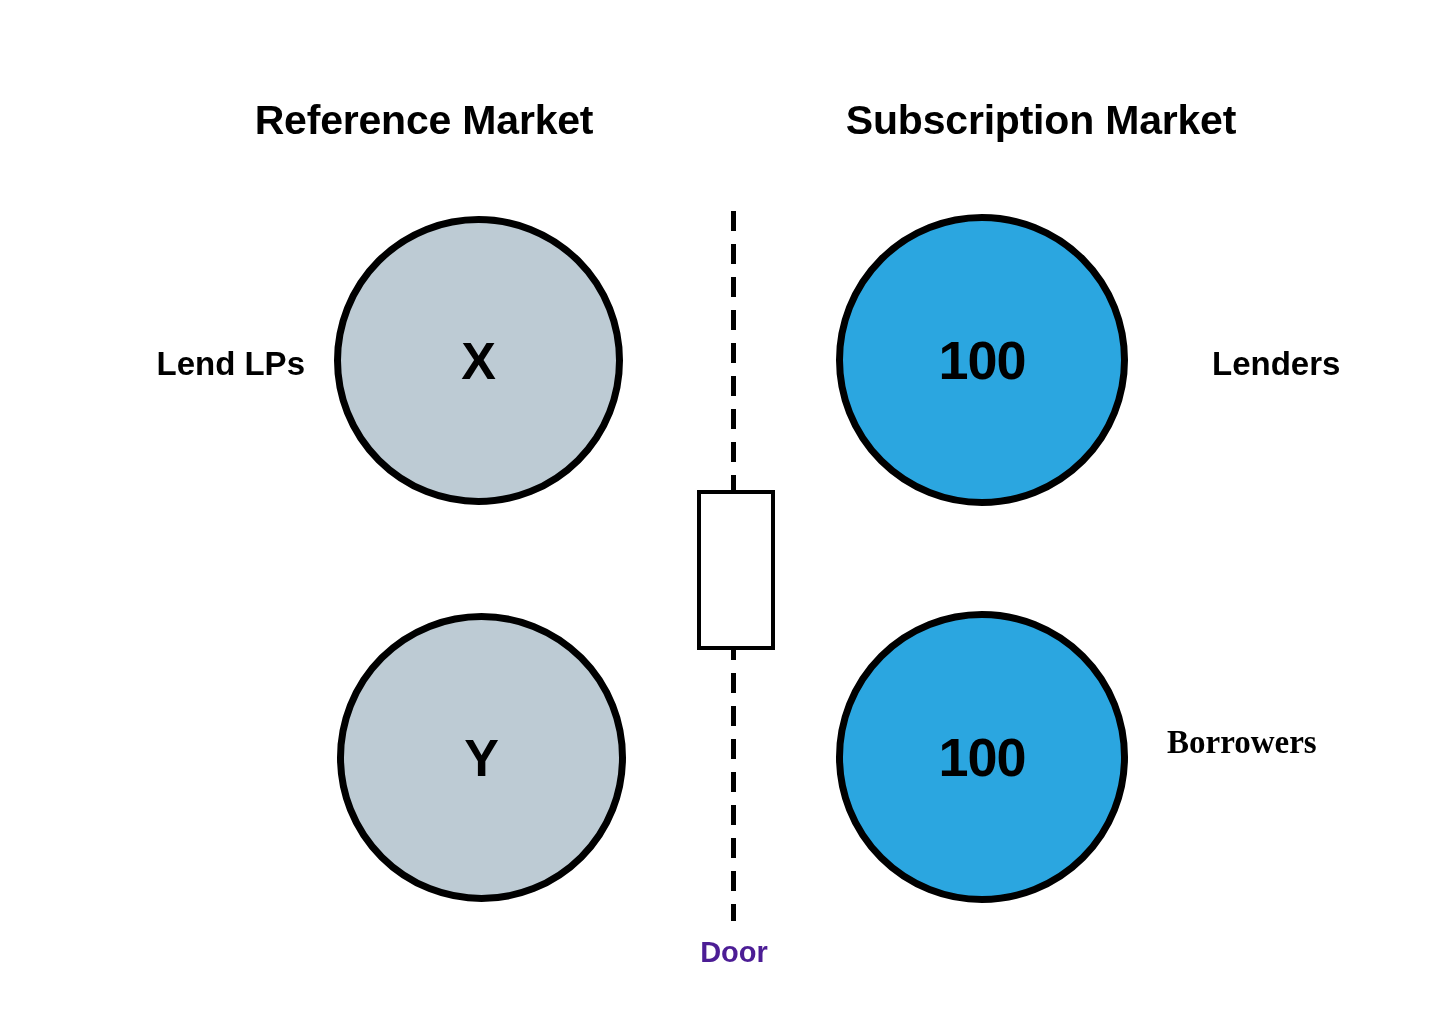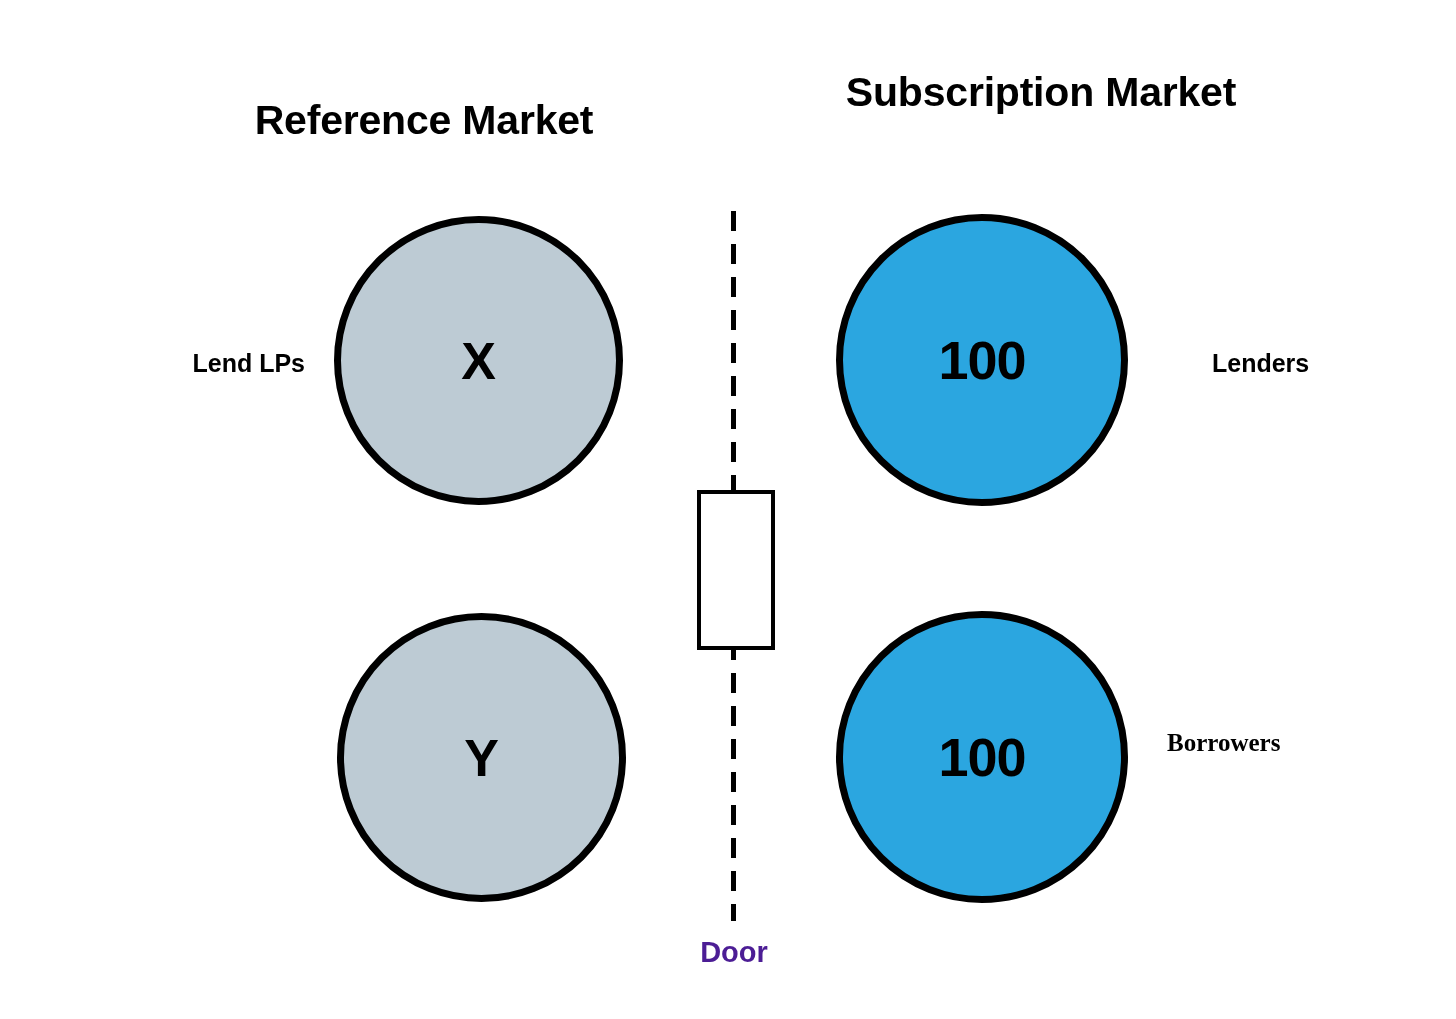--- a/index.html
+++ b/index.html
@@ -27,21 +27,21 @@
     font-weight: bold;
     font-size: 41px;
     line-height: 1;
     color: #000000;
     letter-spacing: -0.2px;
     white-space: nowrap;
     text-align: center;
     transform: translateX(-50%);
   }
   #title-reference { left: 424px; top: 88px; margin-top: 12px; }
-  #title-subscription { left: 1041px; top: 72px; }
+  #title-subscription { left: 1041px; top: 100px; }
 
   
   .node-circle {
     position: absolute;
     border-radius: 50%;
     border: 7px solid #000000;
     box-sizing: border-box;
     display: flex;
     align-items: center;
     justify-content: center;
@@ -61,21 +61,21 @@
   #circle-lenders   { left: 836px; top: 214px; width: 292px; height: 292px; }
   #circle-borrowers { left: 836px; top: 611px; width: 292px; height: 292px; }
 
   .value-letter { font-size: 52px; }
   .value-number { font-size: 54px; letter-spacing: -1px; }
 
   
   .side-label {
     position: absolute;
     font-weight: bold;
-    font-size: 25px;
+    font-size: 33px;
     line-height: 1;
     color: #000000;
     white-space: nowrap;
   }
   .side-label.right-aligned { transform: translate(-100%, -50%); }
   .side-label.left-aligned  { transform: translateY(-50%); }
 
   #label-lend-lps   { left: 305px;  top: 363px; }
   #label-borrow-lps { left: 305px;  top: 759px; }
   #label-lenders    { left: 1212px; top: 363px; }

